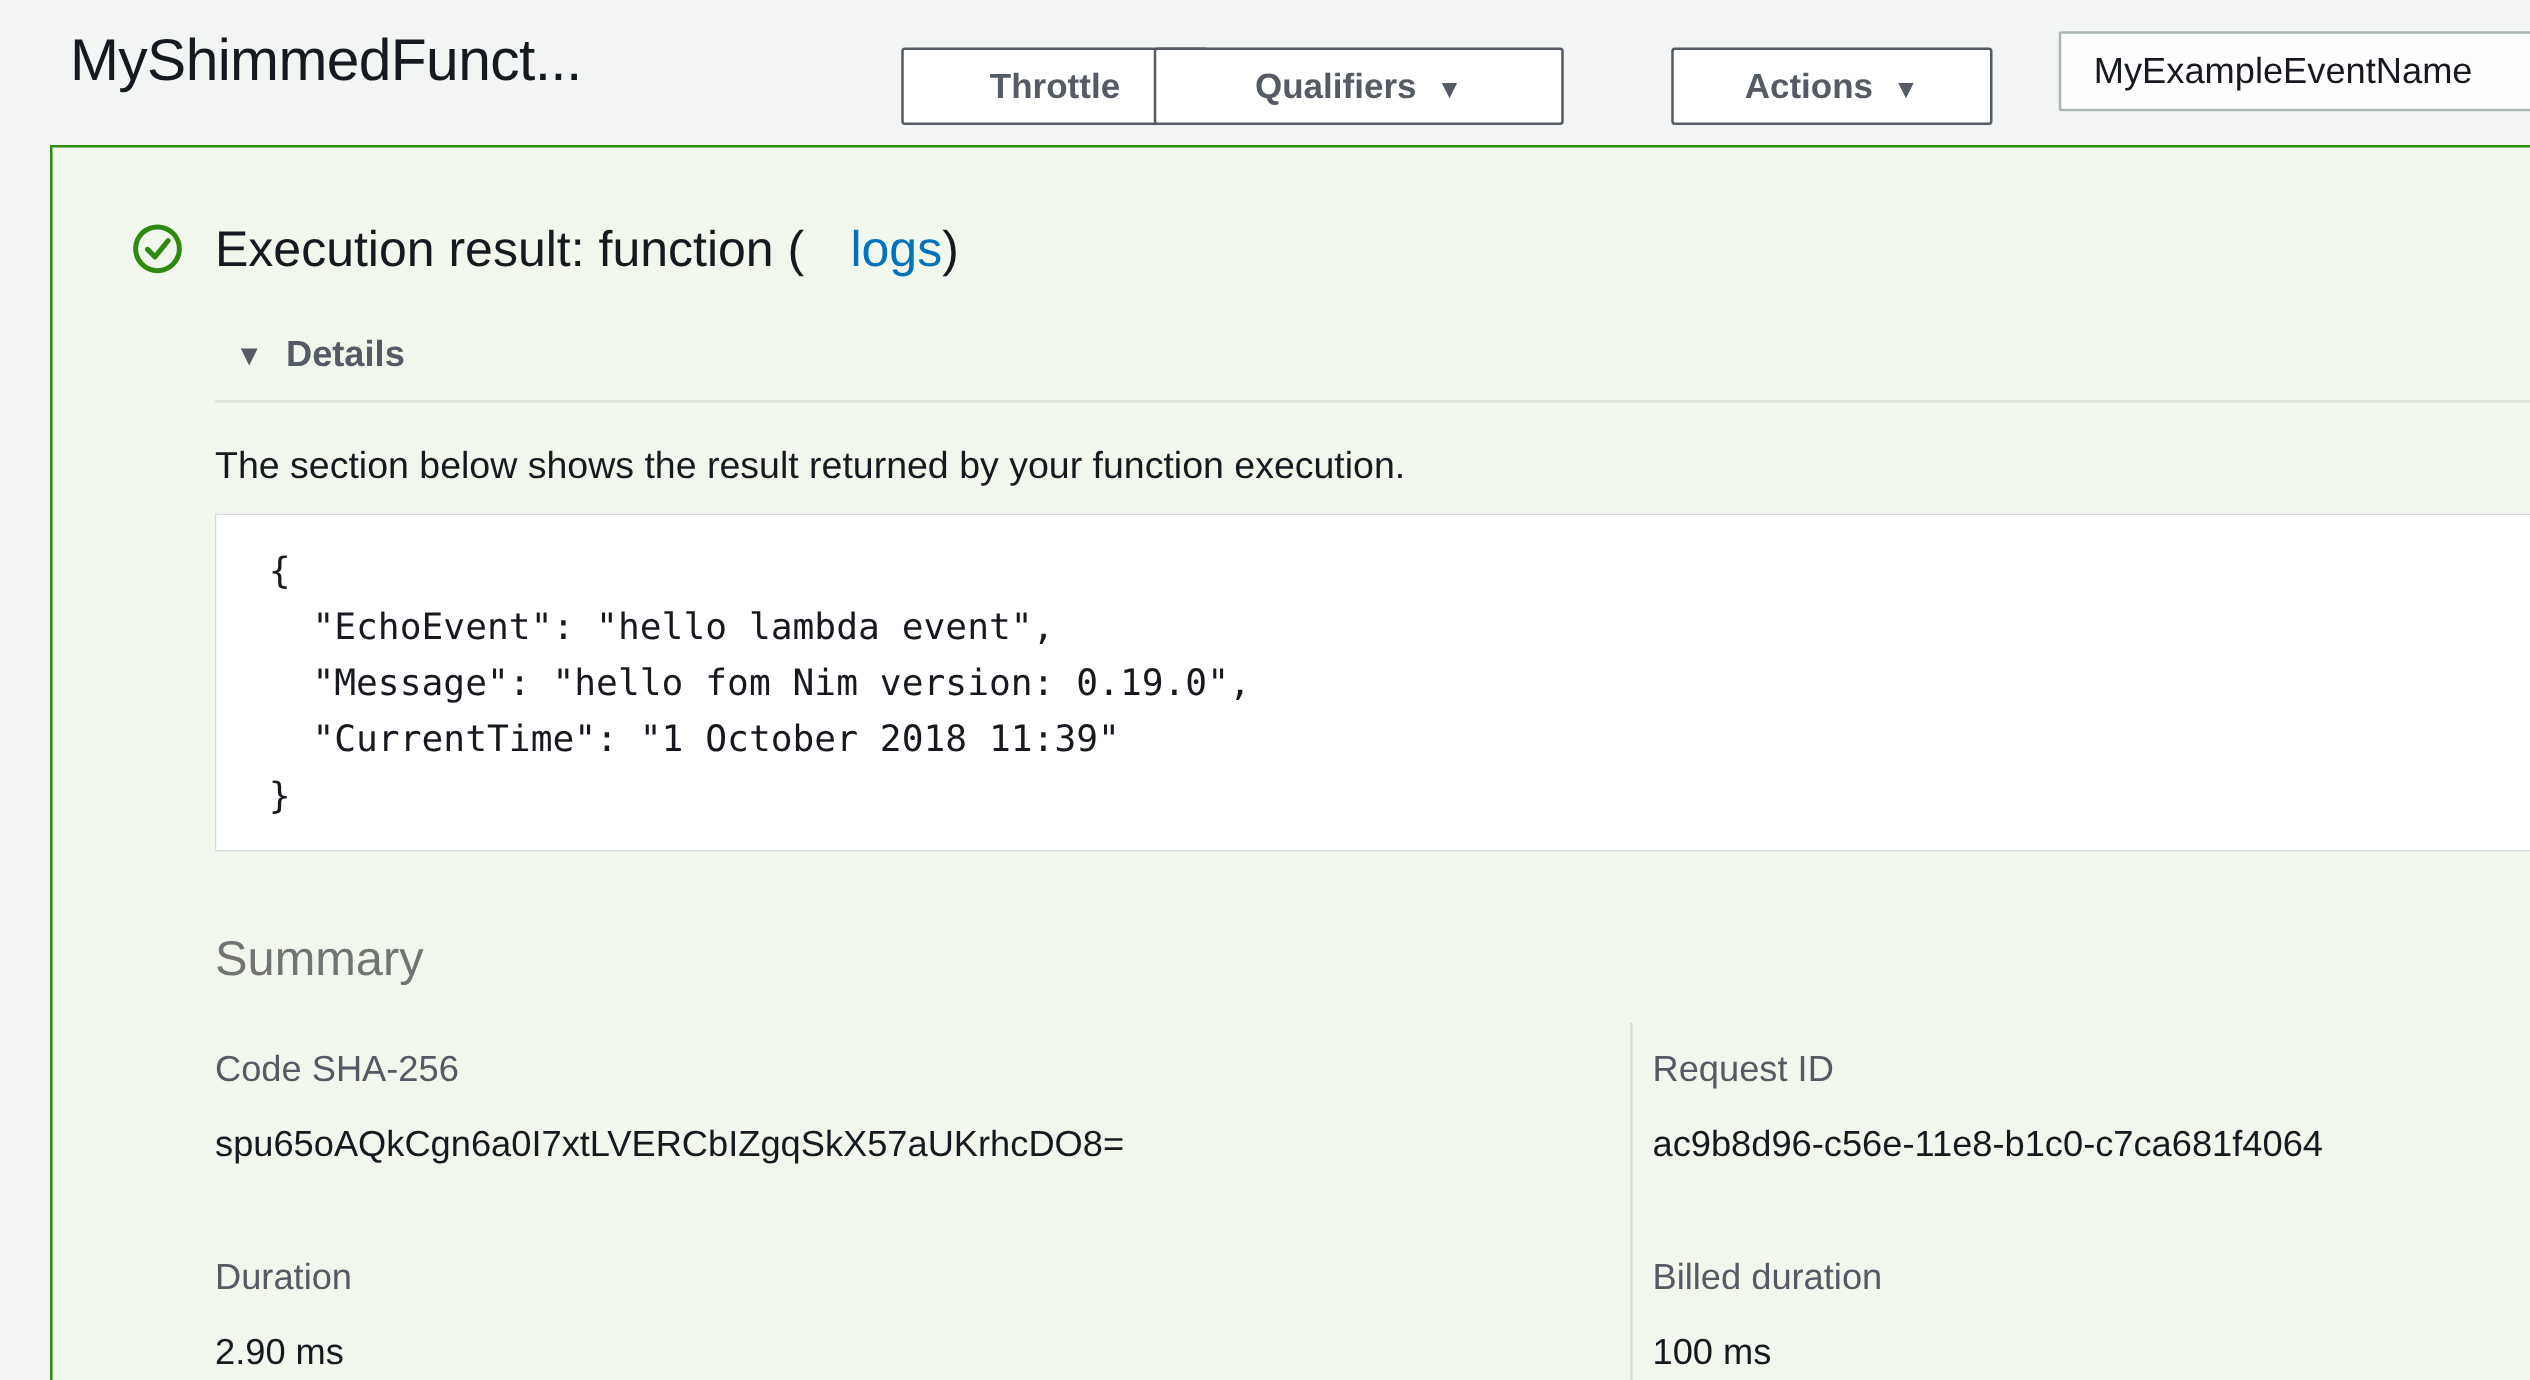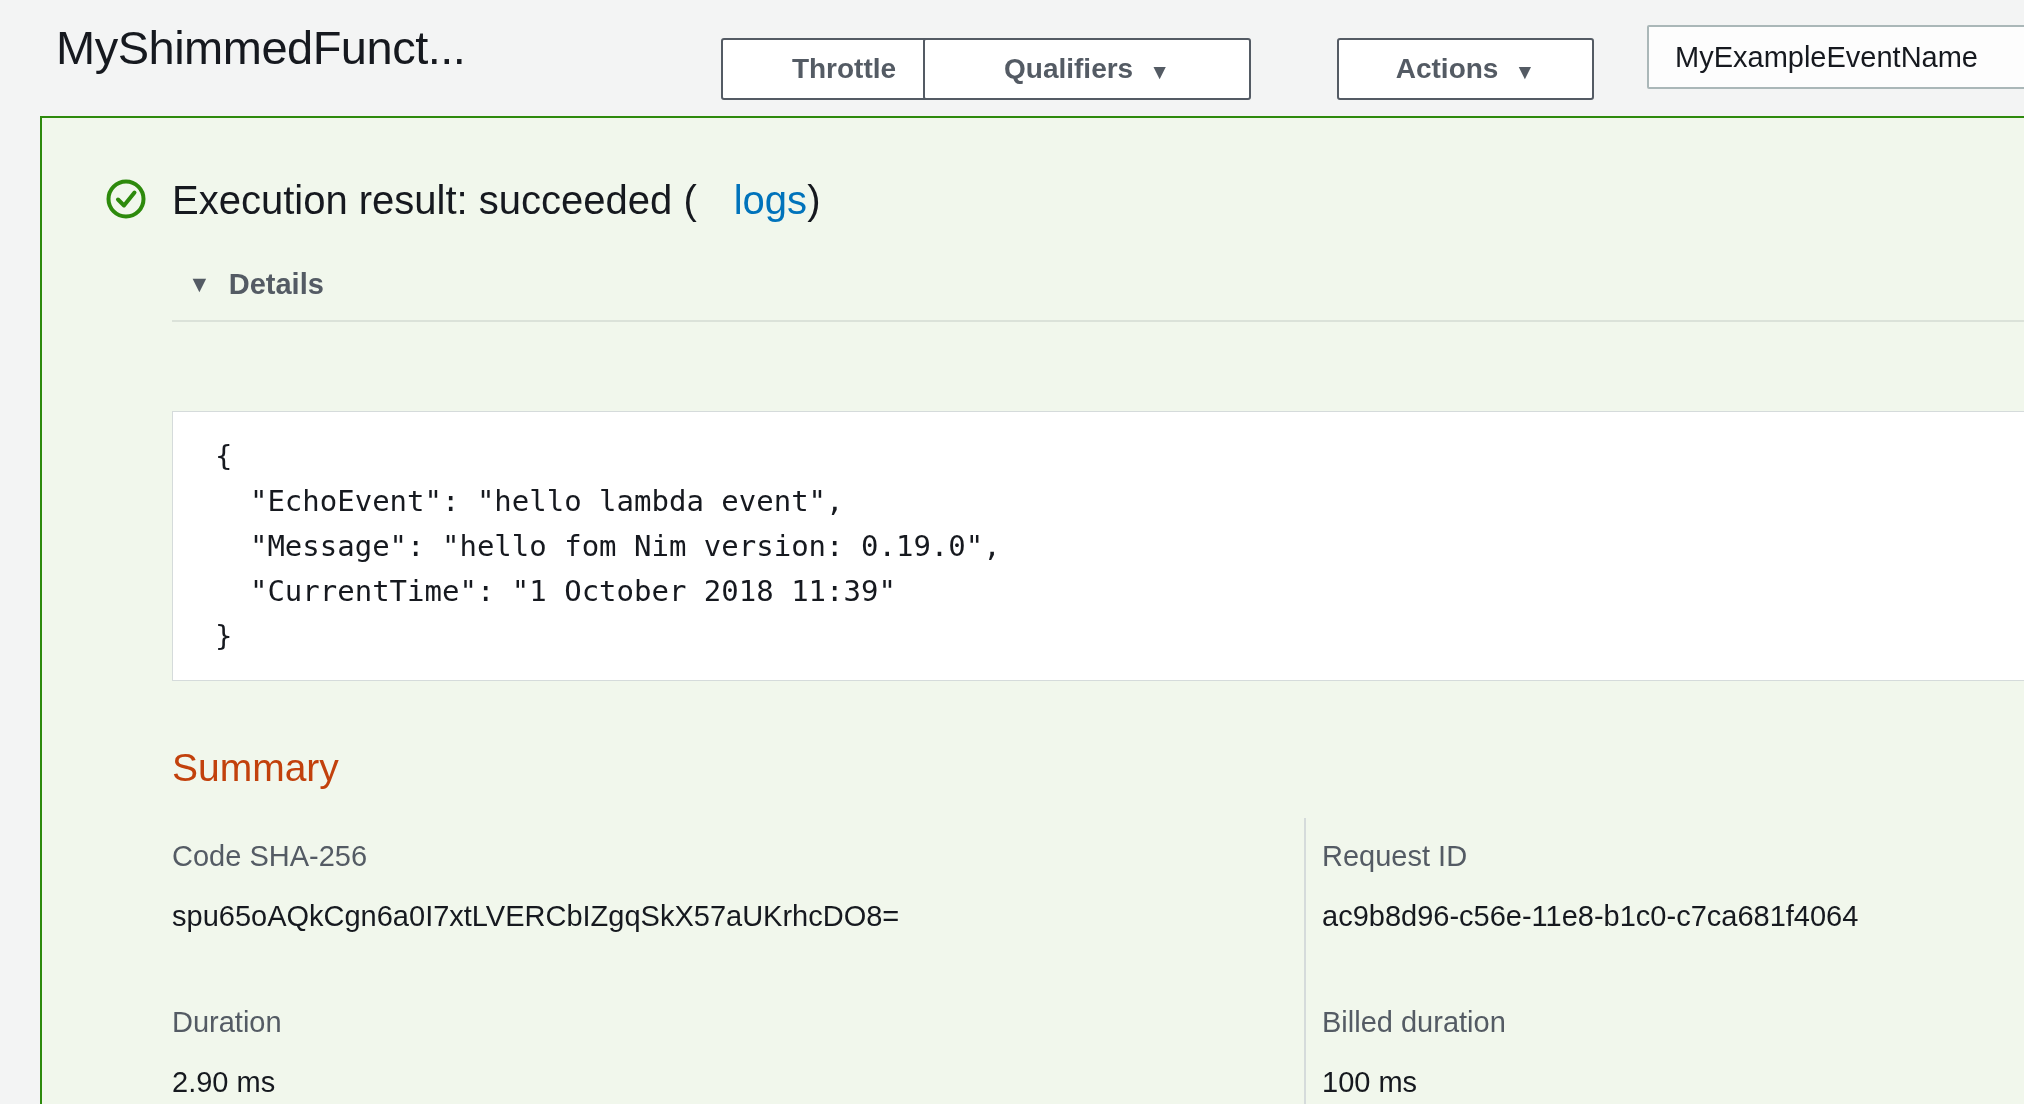--- a/index.html
+++ b/index.html
@@ -121,21 +121,21 @@
     line-height: 45px;
     color: #16191f;
     white-space: pre;
   }
   
   .summary-heading {
     position: absolute;
     left: 130px; top: 628px;
     font-size: 39px;
     font-weight: 400;
-    color: #c2410c;
+    color: #737373;
     text-align: center;
   }
   .summary-vdivider {
     position: absolute;
     left: 1262px; top: 700px;
     width: 2px; height: 500px;
     background: #d5dbdb;
   }
   .sum-label {
     position: absolute;
@@ -184,30 +184,31 @@
   <div class="result-panel">
 
     <span class="status-icon">
       <svg viewBox="0 0 42 42" width="42" height="42" aria-hidden="true">
         <circle cx="21" cy="21" r="17.5" fill="none" stroke="currentColor" stroke-width="4"></circle>
         <path d="M13 21.5 L19 27.5 L29.5 14.5" fill="none" stroke="currentColor" stroke-width="4" stroke-linecap="round" stroke-linejoin="round"></path>
       </svg>
     </span>
 
     <div class="result-heading">
-      <span>Execution result: succeeded (</span><a class="logs-link">logs</a><span>)</span>
+      <span>Execution result: function (</span><a class="logs-link">logs</a><span>)</span>
     </div>
 
     <div class="details-toggle">
       <span class="details-caret">▼</span>
       <span class="details-label">Details</span>
     </div>
 
     <div class="details-divider"></div>
 
+    <div class="result-desc">The section below shows the result returned by your function execution.</div>
 
     <div class="code-box">
       <pre>{
   "EchoEvent": "hello lambda event",
   "Message": "hello fom Nim version: 0.19.0",
   "CurrentTime": "1 October 2018 11:39"
 }</pre>
     </div>
 
     <div class="summary-heading">Summary</div>

